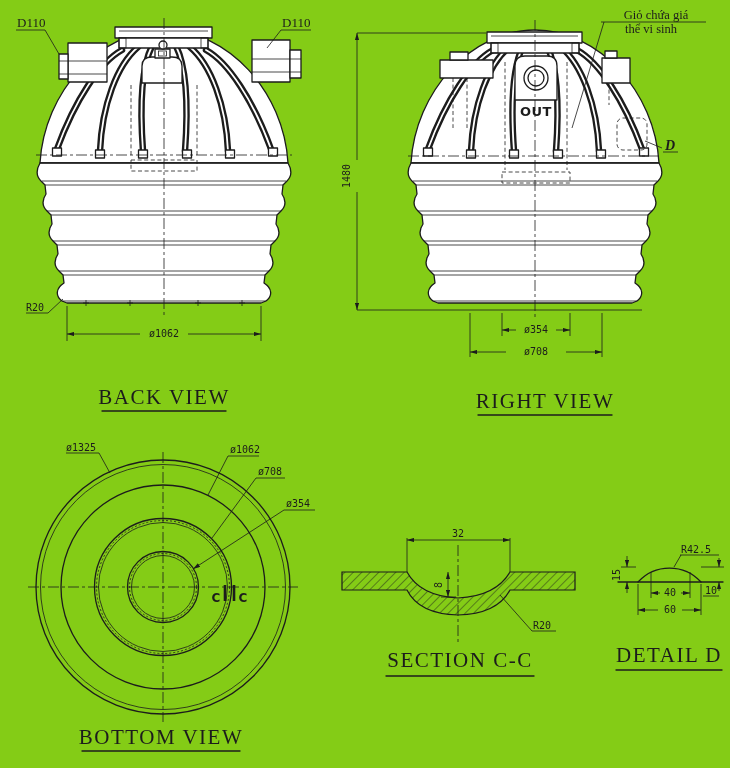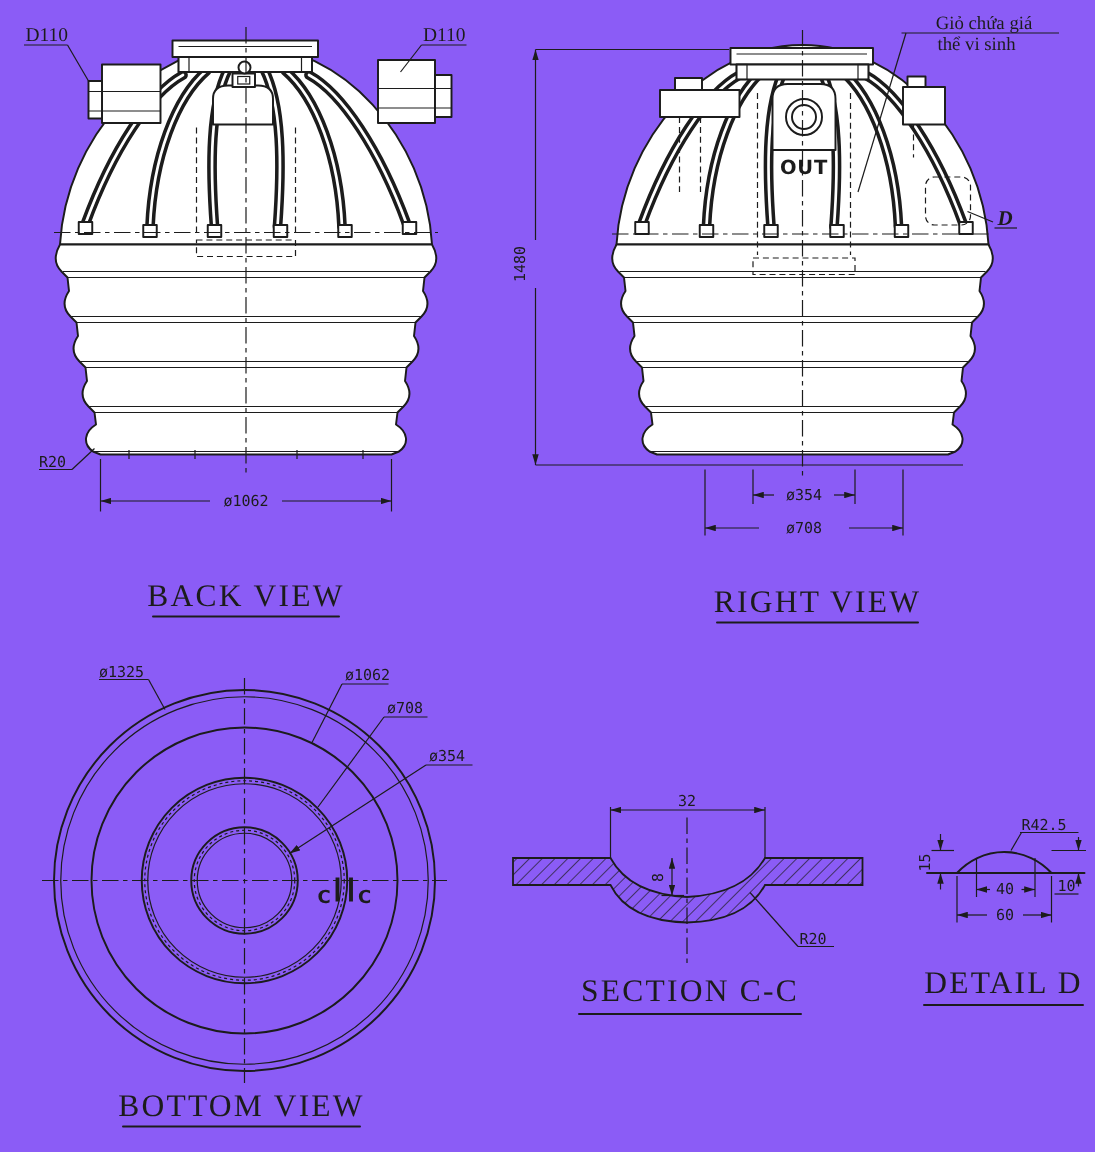--- a/index.html
+++ b/index.html
@@ -1,16 +1,16 @@
 <!DOCTYPE html>
 <html><head>
 <meta charset="utf-8">
 <style>
   html,body{margin:0;padding:0;background:#ffffff;}
-  .page{position:relative;width:730px;height:768px;background:#8b5cf6;overflow:hidden;}
+  .page{position:relative;width:730px;height:768px;background:#84cc16;overflow:hidden;}
   svg{display:block;}
   
   .ol   {fill:none;stroke:#1c1c1c;stroke-width:1.3;stroke-linejoin:round;stroke-linecap:round;}
   .olw  {fill:#ffffff;stroke:#1c1c1c;stroke-width:1.3;stroke-linejoin:round;}
   .thin {fill:none;stroke:#1c1c1c;stroke-width:0.8;}
   .rib  {fill:none;stroke:#1c1c1c;stroke-width:6.5;stroke-linecap:round;}
   .ribw {fill:none;stroke:#ffffff;stroke-width:1.8;stroke-linecap:round;}
   .hid  {fill:none;stroke:#1c1c1c;stroke-width:0.8;stroke-dasharray:4 2.6;}
   .cl   {fill:none;stroke:#1c1c1c;stroke-width:0.8;stroke-dasharray:11 3 3 3;}
   .dim  {fill:none;stroke:#1c1c1c;stroke-width:0.8;}

